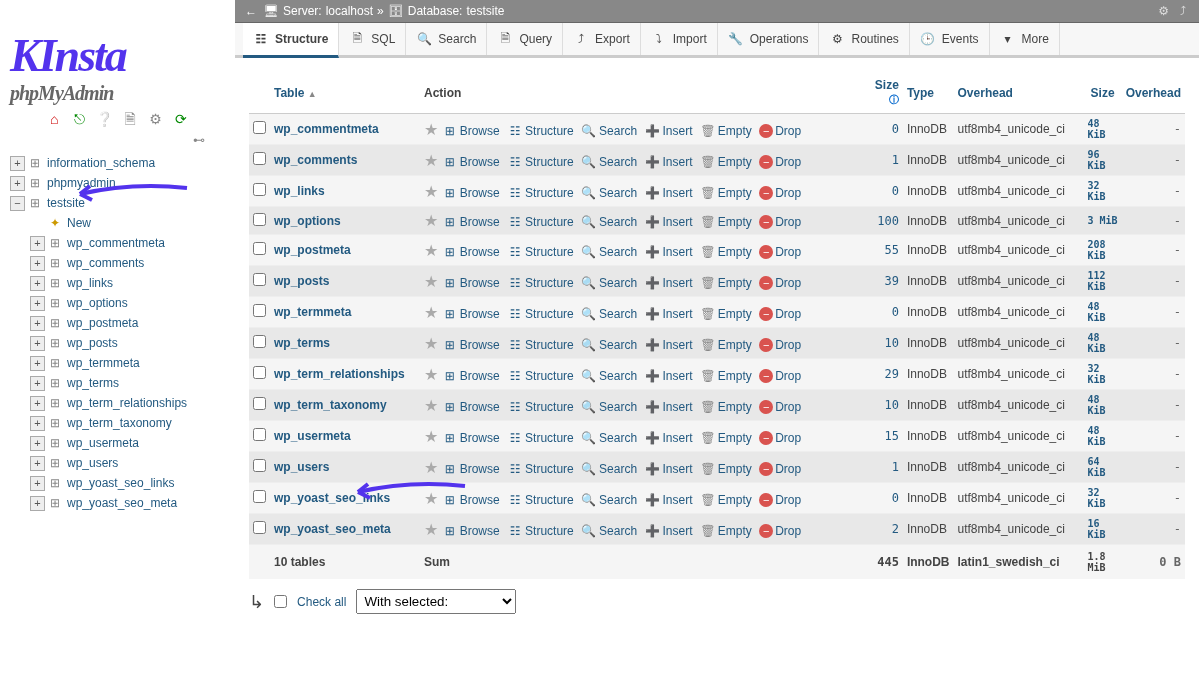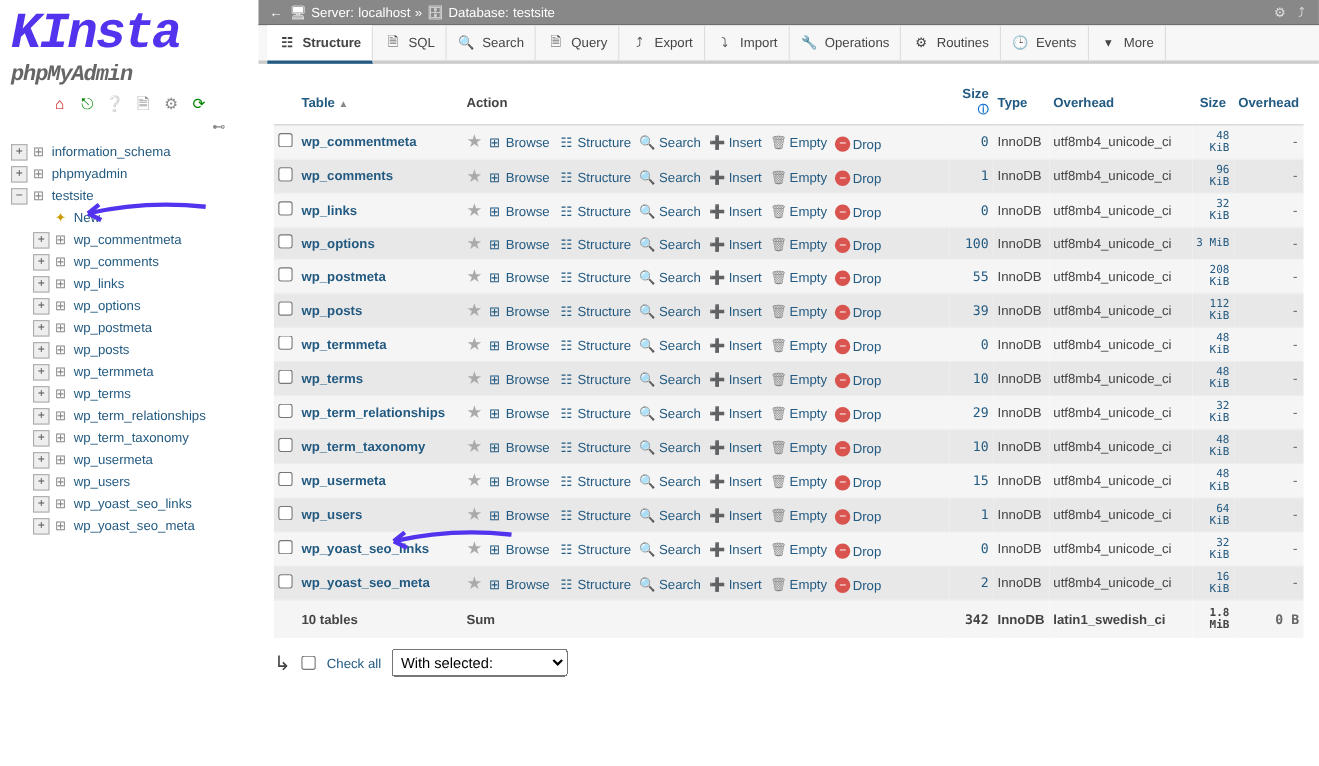--- a/index.html
+++ b/index.html
@@ -4,21 +4,21 @@
 <style>
 * { box-sizing: border-box; margin: 0; padding: 0; }
 body { font-family: sans-serif; font-size: 12px; background: #fff; color: #444; width: 1199px; }
 a { color: #235a81; text-decoration: none; cursor: pointer; }
 
 #container { display: flex; }
 
 
 #sidebar { width: 235px; flex-shrink: 0; background: #fff; }
 #logo { padding: 5px 0 0 10px; }
-#logo-text { font-family: Liberation Mono, monospace; }
+#logo-text { font-family: Liberation Serif, serif; margin-top: 24px; }
 #logo-k { font-size: 46px; font-weight: 900; color: #5333ed; letter-spacing: -2px; font-style: italic; }
 #logo-p { font-size: 20px; font-weight: bold; color: #666; font-style: italic; letter-spacing: -1px; }
 #quickicons { text-align: center; padding: 4px 0; }
 #quickicons span { display: inline-block; width: 18px; height: 18px; margin: 0 2px; font-size: 14px; }
 #recent-fav { padding: 2px 10px 6px 10px; }
 #recent-fav span { margin-right: 4px; color: #235a81; cursor: pointer; }
 #link-icon-row { text-align: right; padding: 0 30px 4px 0; color: #888; }
 
 #tree { padding: 2px 0 0 10px; }
 .tree-row { display: flex; align-items: center; height: 20px; }
@@ -51,21 +51,21 @@
 #tbl th { background: #fff; text-align: left; padding: 6px 4px; border-bottom: 1px solid #ccc; font-weight: bold; }
 #tbl th a { color: #235a81; }
 #tbl tbody tr { border-bottom: 1px solid #eee; }
 #tbl tbody tr.odd { background: #f5f5f5; }
 #tbl tbody tr.even { background: #e8e8e8; }
 #tbl td { padding: 4px 4px; vertical-align: middle; }
 #tbl .actions { white-space: nowrap; }
 #tbl .act { display: inline-flex; align-items: center; gap: 2px; margin-right: 4px; color: #235a81; cursor: pointer; }
 #tbl .act .ai { width: 16px; height: 16px; display: inline-flex; align-items: center; justify-content: center; font-size: 12px; }
 #tbl .rows { text-align: right; font-family: monospace; color: #235a81; }
-#tbl .size { text-align: right; font-family: monospace; font-size: 10px; color: #235a81; line-height: 1.1; }
+#tbl .size { font-family: monospace; font-size: 10px; color: #235a81; line-height: 1.1; font-weight: bold; }
 #tbl .overhead { text-align: right; font-family: monospace; color: #666; }
 #tbl tfoot td { font-weight: bold; padding: 6px 4px; background: #f5f5f5; }
 .star { color: #aaa; font-size: 16px; cursor: pointer; }
 .tblname { color: #235a81; font-weight: bold; cursor: pointer; }
 
 #checkall-row { padding: 10px 0; display: flex; align-items: center; gap: 10px; }
 #checkall-row .arrow { font-size: 18px; color: #444; }
 #checkall-row select { padding: 3px; width: 160px; }
 
 .drop-icon { width: 14px; height: 14px; border-radius: 50%; background: #d9534f; color: #fff; display: inline-flex; align-items: center; justify-content: center; font-size: 11px; }
@@ -538,21 +538,21 @@
     <td class="size" style="white-space:pre">16
 KiB</td>
     <td class="overhead">-</td>
   </tr>
             </tbody>
           <tfoot>
             <tr>
               <td></td>
               <td>10 tables</td>
               <td>Sum</td>
-              <td class="rows" style="color:#444">342</td>
+              <td class="rows" style="color:#444">445</td>
               <td>InnoDB</td>
               <td>latin1_swedish_ci</td>
               <td class="size" style="color:#444;white-space:pre">1.8
 MiB</td>
               <td class="overhead">0 B</td>
             </tr>
           </tfoot>
         </table>
       </div>
 

